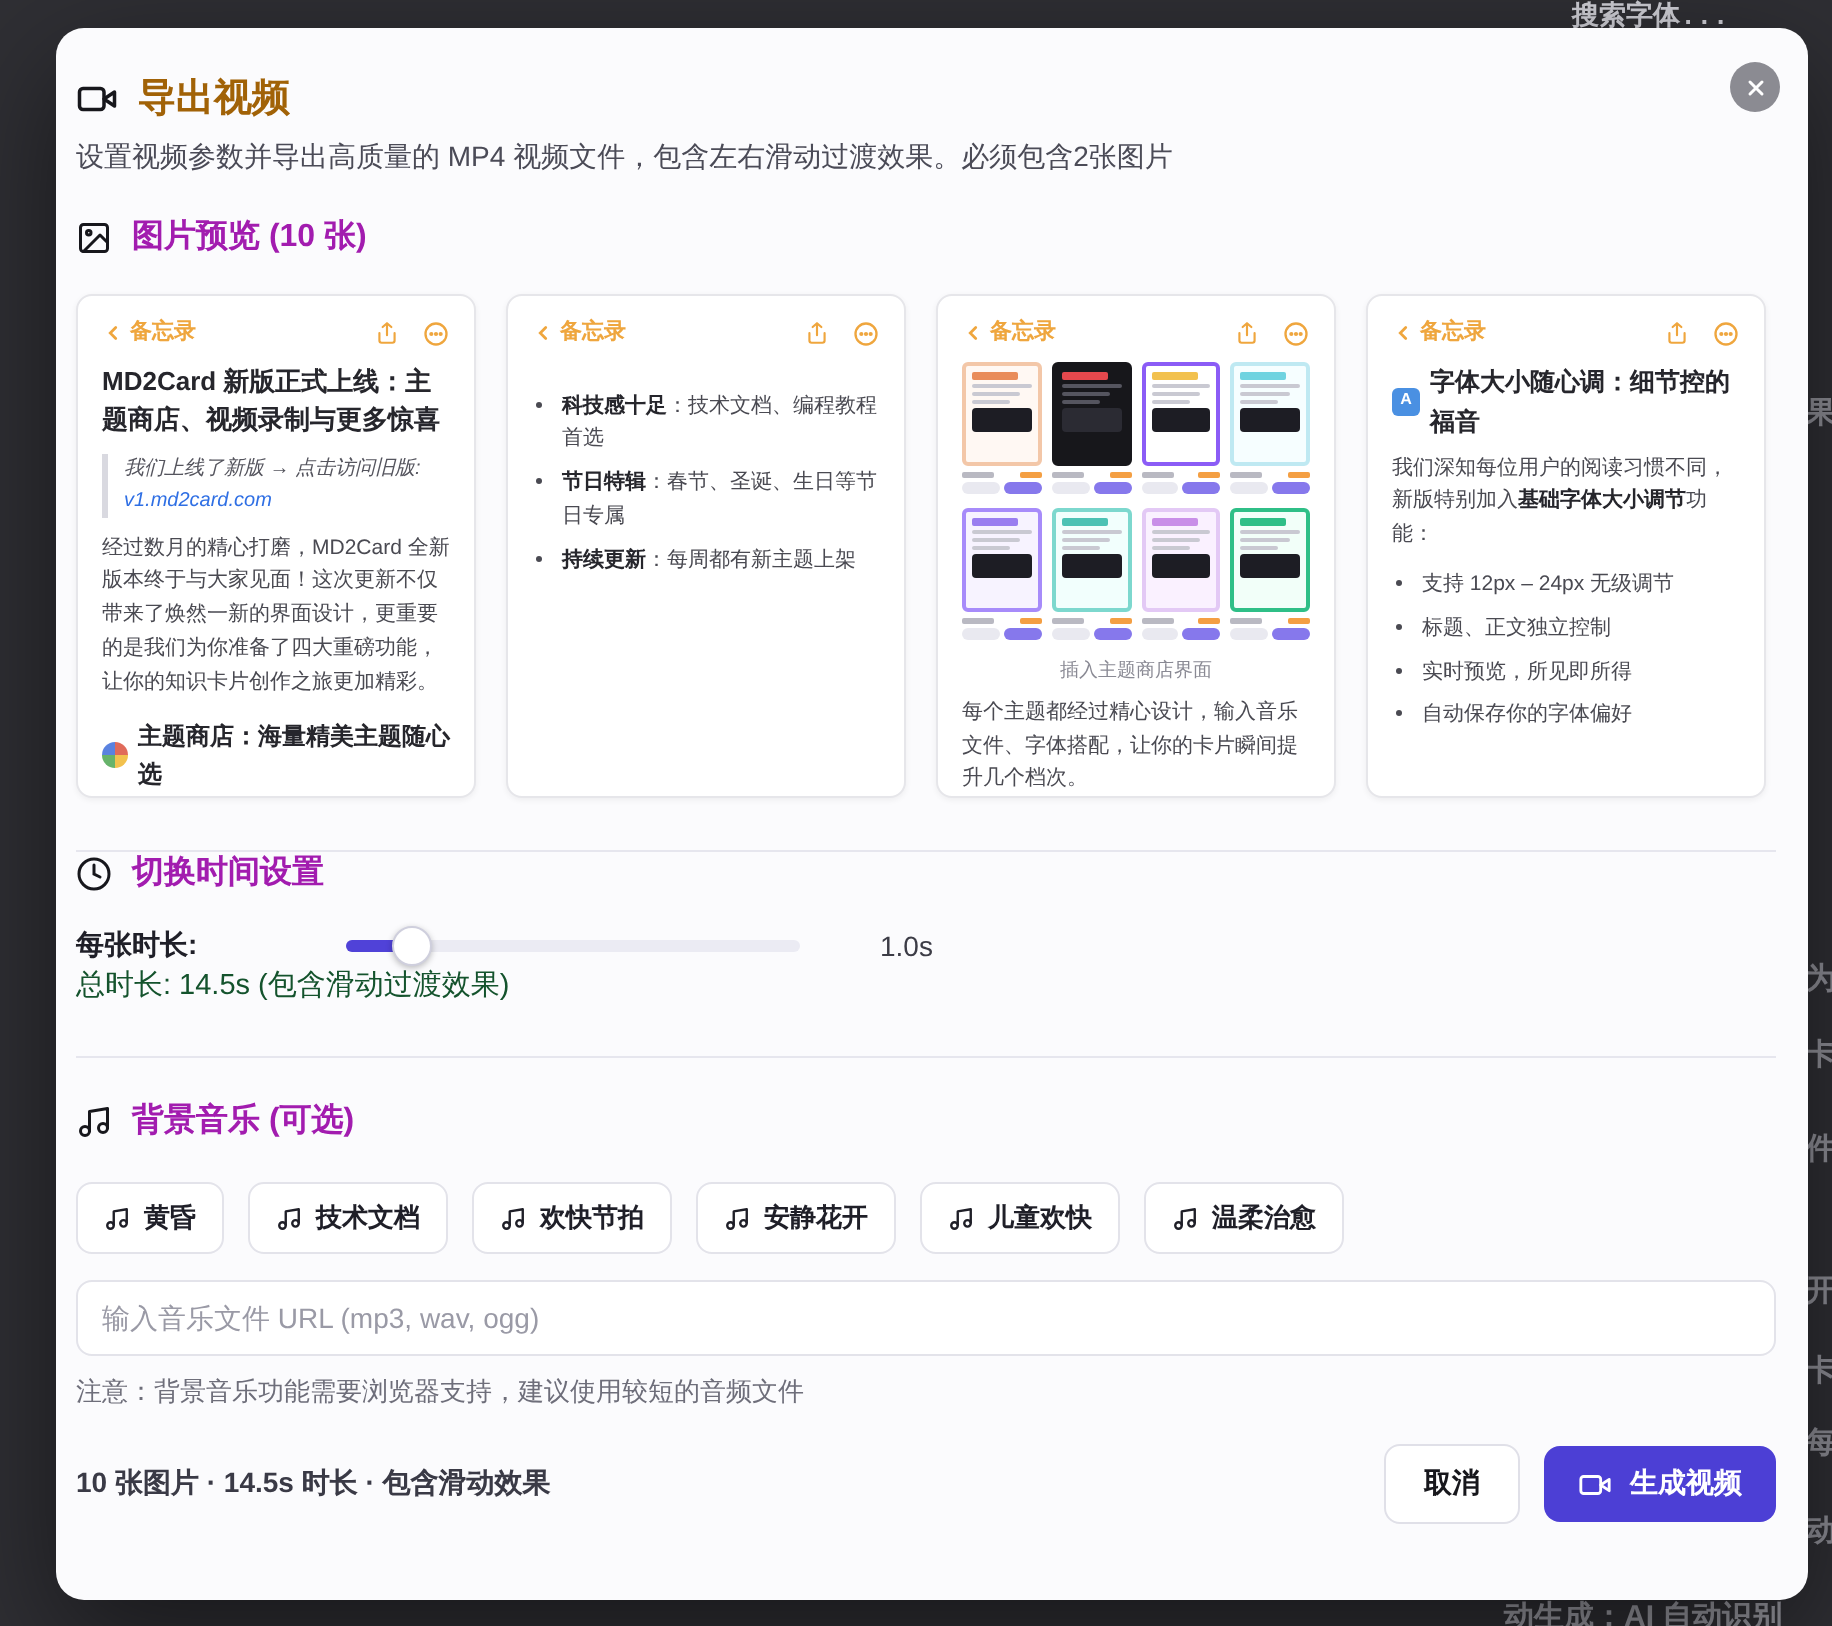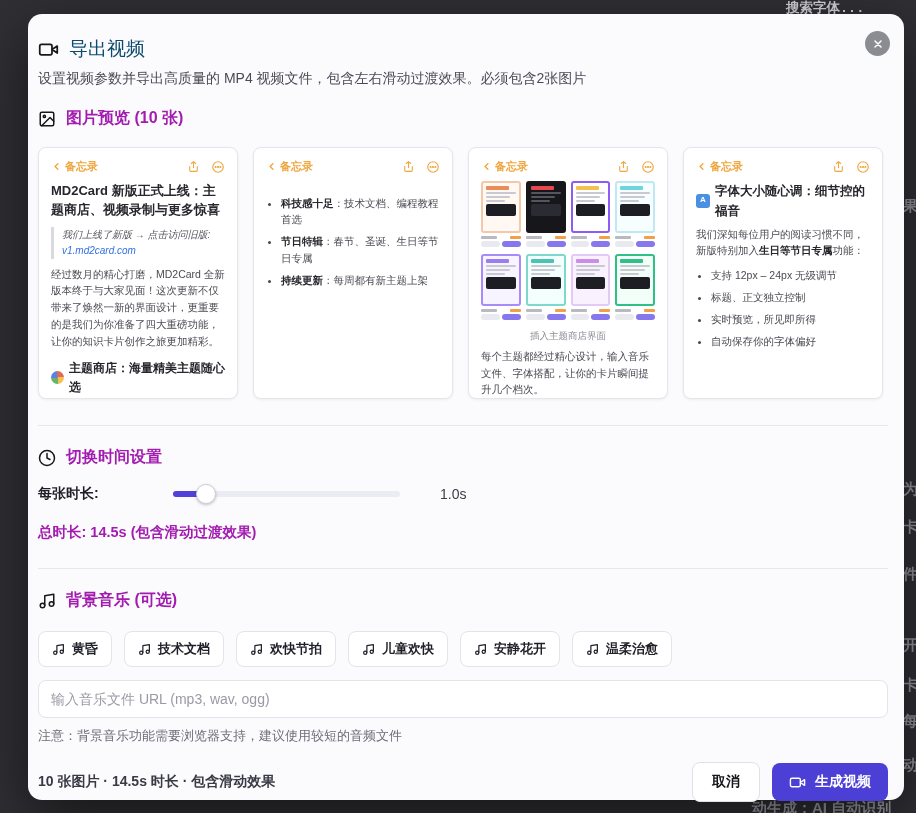--- a/index.html
+++ b/index.html
@@ -20,21 +20,21 @@
     background:#fbfbfd; border-radius:14px;
     padding:22px 16px 0 10px;
     box-shadow:0 20px 60px rgba(0,0,0,.5);
   }
   .close-btn {
     position:absolute; top:17px; right:14px; width:25px; height:25px;
     border:none; border-radius:50%; background:#8b8b92; color:#fff;
     display:flex; align-items:center; justify-content:center; cursor:pointer;
   }
   .title-row { display:flex; align-items:center; gap:10px; }
-  .title-row h1 { font-size:19px; font-weight:400; color:#0c4a6e; }
+  .title-row h1 { font-size:19px; font-weight:700; color:#a16207; }
   .subtitle { margin-top:8px; font-size:14px; color:#4b4b57; }
 
   .section-head { display:flex; align-items:center; gap:10px; font-size:16px; font-weight:700; color:#a21caf; }
   .mt-preview { margin-top:20px; }
   .divider { height:1px; background:#e6e6ee; margin-top:26px; }
 
   
   .cards-row { display:flex; gap:15px; margin-top:18px; }
   .card {
     width:200px; height:252px; flex:0 0 auto;
@@ -74,21 +74,21 @@
 
   
   .slider-row { display:flex; align-items:center; margin-top:16px;gap:23px; }
   .slider-label { width:112px; font-size:14px; font-weight:700; color:#1f1f28; }
   .slider { position:relative; width:227px; height:20px; cursor:pointer; }
   .slider-track { position:absolute; left:0; right:0; top:7px; height:6px; border-radius:3px; background:#ebebf3; }
   .slider-fill  { position:absolute; left:0; top:7px; height:6px; border-radius:3px; background:#5042d8; }
   .slider-thumb { position:absolute; top:0; width:20px; height:20px; border-radius:50%;
     background:#fff; border:1.5px solid #cfcfdd; box-shadow:0 1px 3px rgba(0,0,0,.25); }
   .slider-value { margin-left:17px; font-size:14px; color:#3c3c46; }
-  .total-label { margin-top:19px; font-size:14.5px; color:#a21caf;font-weight:bold; }
+  .total-label { font-size:14.5px; color:#14532d; }
 
   
   .music-row { display:flex; gap:12px; margin-top:20px; }
   .music-btn { display:flex; align-items:center; gap:7px; padding:8px 13px;
     border:1px solid #e3e3ea; border-radius:8px; background:#fff;
     font-size:13px; font-weight:600; color:#1f1f28; cursor:pointer;
     font-family:"Liberation Sans","DejaVu Sans",sans-serif; }
   .music-input { margin-top:13px; width:100%; height:38px; border:1px solid #e3e3ea;
     border-radius:8px; padding:0 12px; font-size:14px; background:#fff; color:#333;
     font-family:"Liberation Sans","DejaVu Sans",sans-serif; }
@@ -405,34 +405,34 @@
             <circle cx="12" cy="12" r="9"></circle>
             <circle cx="8" cy="12" r="0.8" fill="currentColor"></circle>
             <circle cx="12" cy="12" r="0.8" fill="currentColor"></circle>
             <circle cx="16" cy="12" r="0.8" fill="currentColor"></circle>
           </svg>
       </div>
       <div class="card-sub" style="font-size:12.5px; margin-top:2px;">
         <span class="letters-icon">A</span>
         <span>字体大小随心调：细节控的福音</span>
       </div>
-      <div class="card-p" style="margin-top:5px;"><span>我们深知每位用户的阅读习惯不同，新版特别加入</span><b>生日等节日专属</b><span>功能：</span></div>
+      <div class="card-p" style="margin-top:5px;"><span>我们深知每位用户的阅读习惯不同，新版特别加入</span><b>基础字体大小调节</b><span>功能：</span></div>
       <ul style="margin-top:8px;">
         <li>支持 12px – 24px 无级调节</li>
         <li>标题、正文独立控制</li>
         <li>实时预览，所见即所得</li>
         <li>自动保存你的字体偏好</li>
       </ul>
     </div>
   </div>
 
   <div class="divider"></div>
 
   
-  <div class="section-head" style="margin-top:21px;">
+  <div class="section-head" style="">
     <svg width="18" height="18" viewBox="0 0 24 24" fill="none" stroke="#17171c" stroke-width="2" stroke-linecap="round">
         <circle cx="12" cy="12" r="10"></circle>
         <path d="M12 6v6l4 2"></path>
       </svg>
     <span>切换时间设置</span>
   </div>
   <div class="slider-row">
     <span class="slider-label">每张时长:</span>
     <div class="slider" id="duration-slider">
       <div class="slider-track"></div>
@@ -478,36 +478,36 @@
           <circle cx="18" cy="16" r="3"></circle>
         </svg>
         <span>欢快节拍</span>
       </button>
     <button class="music-btn">
         <svg width="13" height="13" viewBox="0 0 24 24" fill="none" stroke="currentColor" stroke-width="2.2" stroke-linejoin="round">
           <path d="M9 18V5l12-2v13"></path>
           <circle cx="6" cy="18" r="3"></circle>
           <circle cx="18" cy="16" r="3"></circle>
         </svg>
+        <span>安静花开</span>
+      </button>
+    <button class="music-btn">
+        <svg width="13" height="13" viewBox="0 0 24 24" fill="none" stroke="currentColor" stroke-width="2.2" stroke-linejoin="round">
+          <path d="M9 18V5l12-2v13"></path>
+          <circle cx="6" cy="18" r="3"></circle>
+          <circle cx="18" cy="16" r="3"></circle>
+        </svg>
         <span>儿童欢快</span>
       </button>
     <button class="music-btn">
         <svg width="13" height="13" viewBox="0 0 24 24" fill="none" stroke="currentColor" stroke-width="2.2" stroke-linejoin="round">
           <path d="M9 18V5l12-2v13"></path>
           <circle cx="6" cy="18" r="3"></circle>
           <circle cx="18" cy="16" r="3"></circle>
         </svg>
-        <span>安静花开</span>
-      </button>
-    <button class="music-btn">
-        <svg width="13" height="13" viewBox="0 0 24 24" fill="none" stroke="currentColor" stroke-width="2.2" stroke-linejoin="round">
-          <path d="M9 18V5l12-2v13"></path>
-          <circle cx="6" cy="18" r="3"></circle>
-          <circle cx="18" cy="16" r="3"></circle>
-        </svg>
         <span>温柔治愈</span>
       </button>
   </div>
   <input class="music-input" type="text" placeholder="输入音乐文件 URL (mp3, wav, ogg)" style="">
   <p class="music-note">注意：背景音乐功能需要浏览器支持，建议使用较短的音频文件</p>
 
   
   <div class="footer">
     <span class="summary">10 张图片 · 14.5s 时长 · 包含滑动效果</span>
     <button class="cancel-btn">取消</button>

